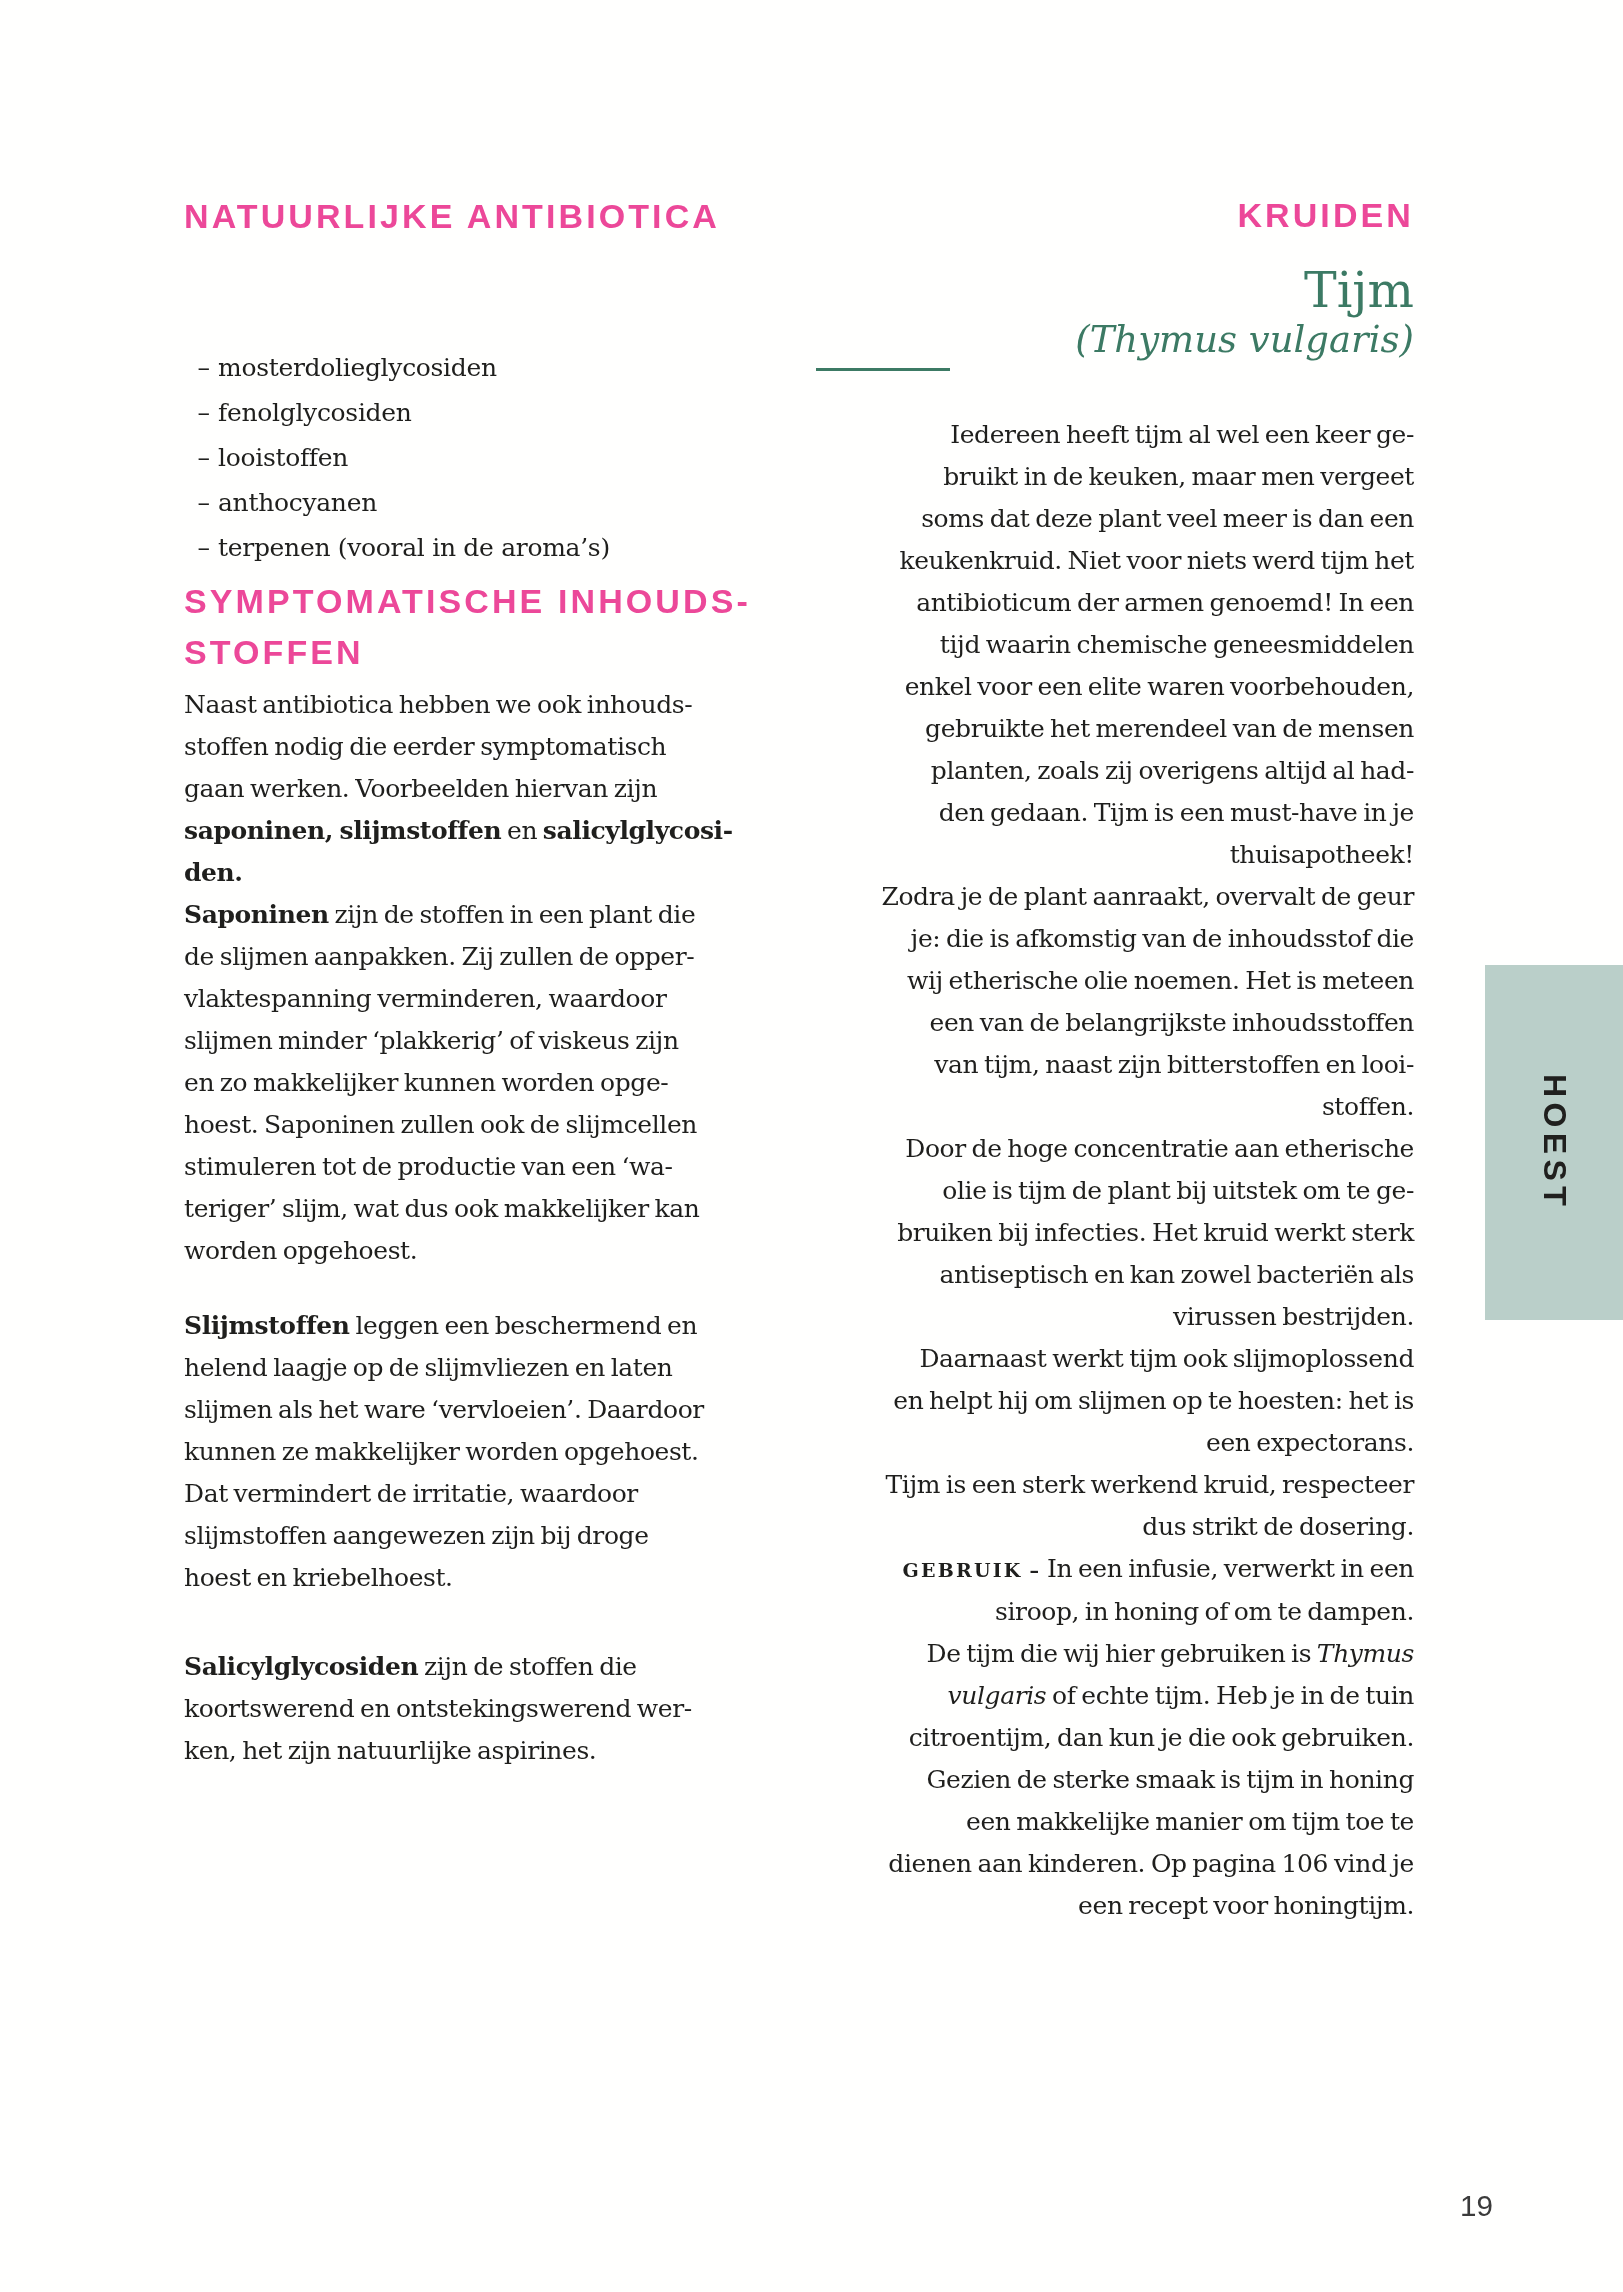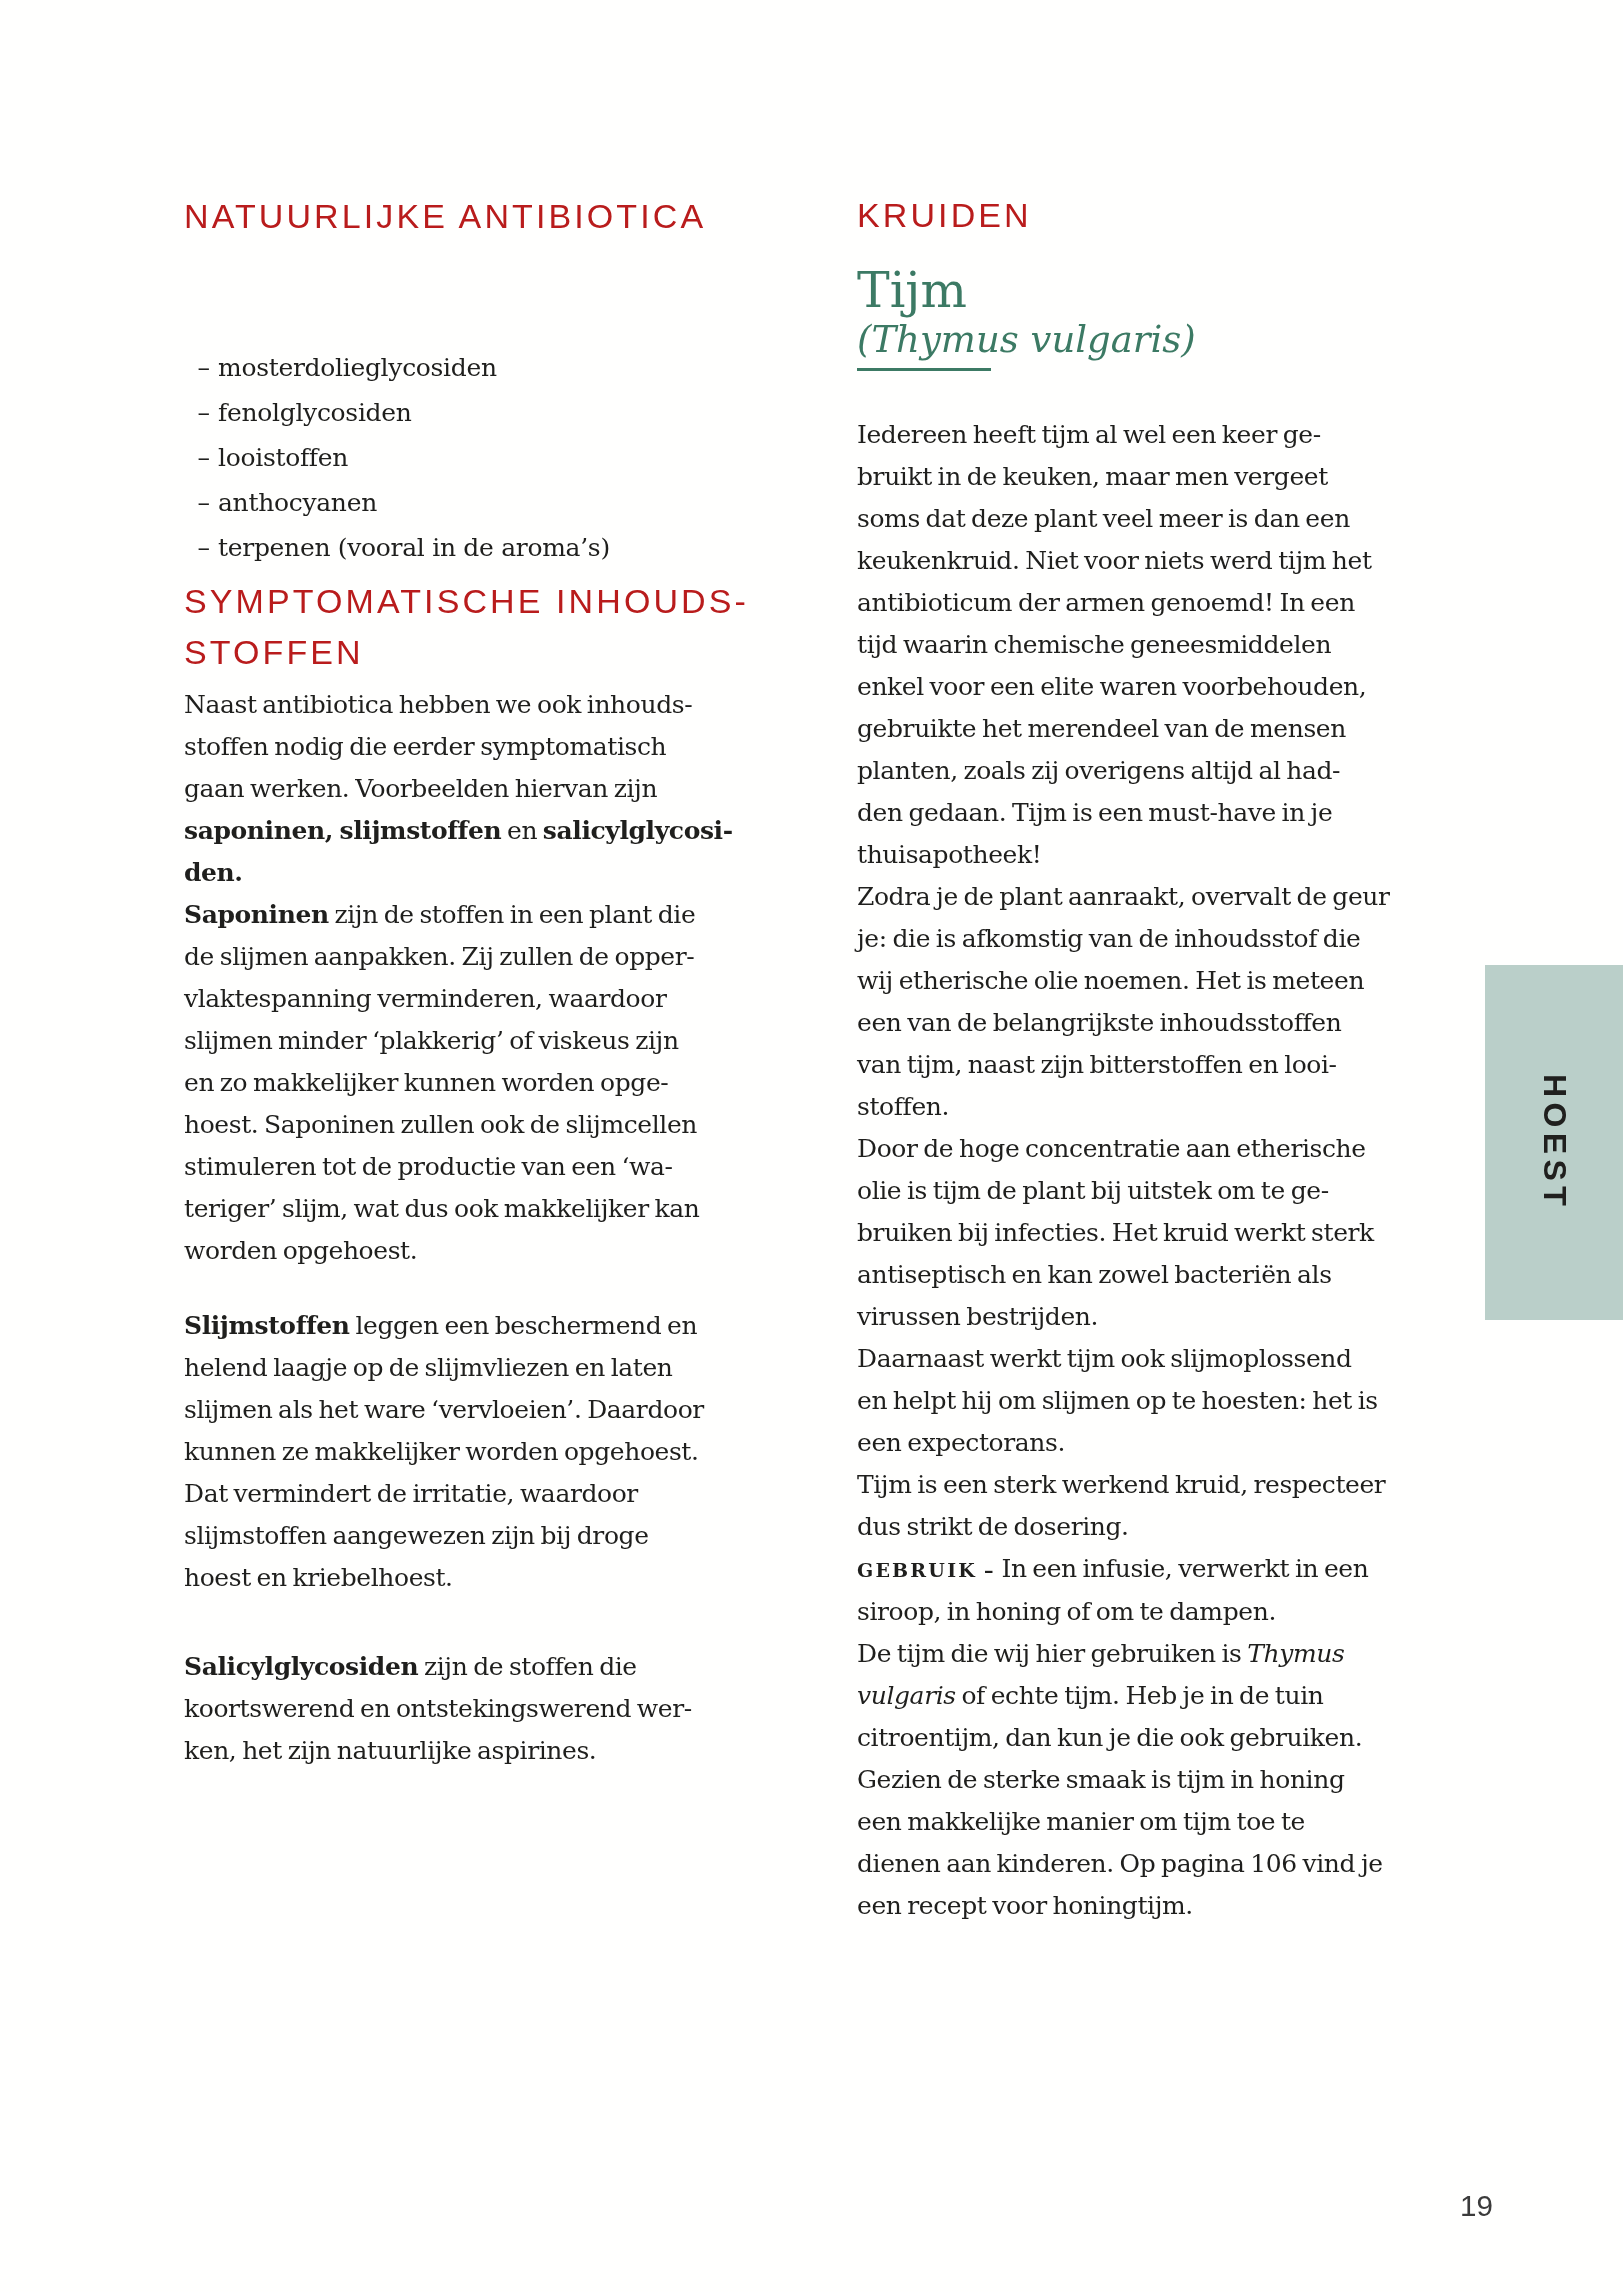--- a/index.html
+++ b/index.html
@@ -6,29 +6,29 @@
   body{background:#e8e8e8;}
   .page{
     position:relative;
     width:1624px;height:2293px;
     background:#fffffe;
     overflow:hidden;
     font-family:"DejaVu Serif", serif;
   }
   .col{position:absolute;}
   .col-left{left:184px;top:191px;width:598px;}
-  .col-right{left:857px;top:190px;width:598px;}
+  .col-right{left:816px;top:190px;width:598px;text-align:right;}
 
   .heading{
     font-family:"Liberation Sans", sans-serif;
-    font-weight:400;
+    font-weight:700;
     font-size:34px;
     line-height:51px;
     letter-spacing:3.1px;
-    color:#b91c1c;
+    color:#ec4899;
     margin:0;
     white-space:pre-line;
   }
   .para{
     margin:0;
     font-size:25px;
     line-height:42px;
     letter-spacing:-0.4px;
     word-spacing:-1.8px;
     color:#1f1f1d;

